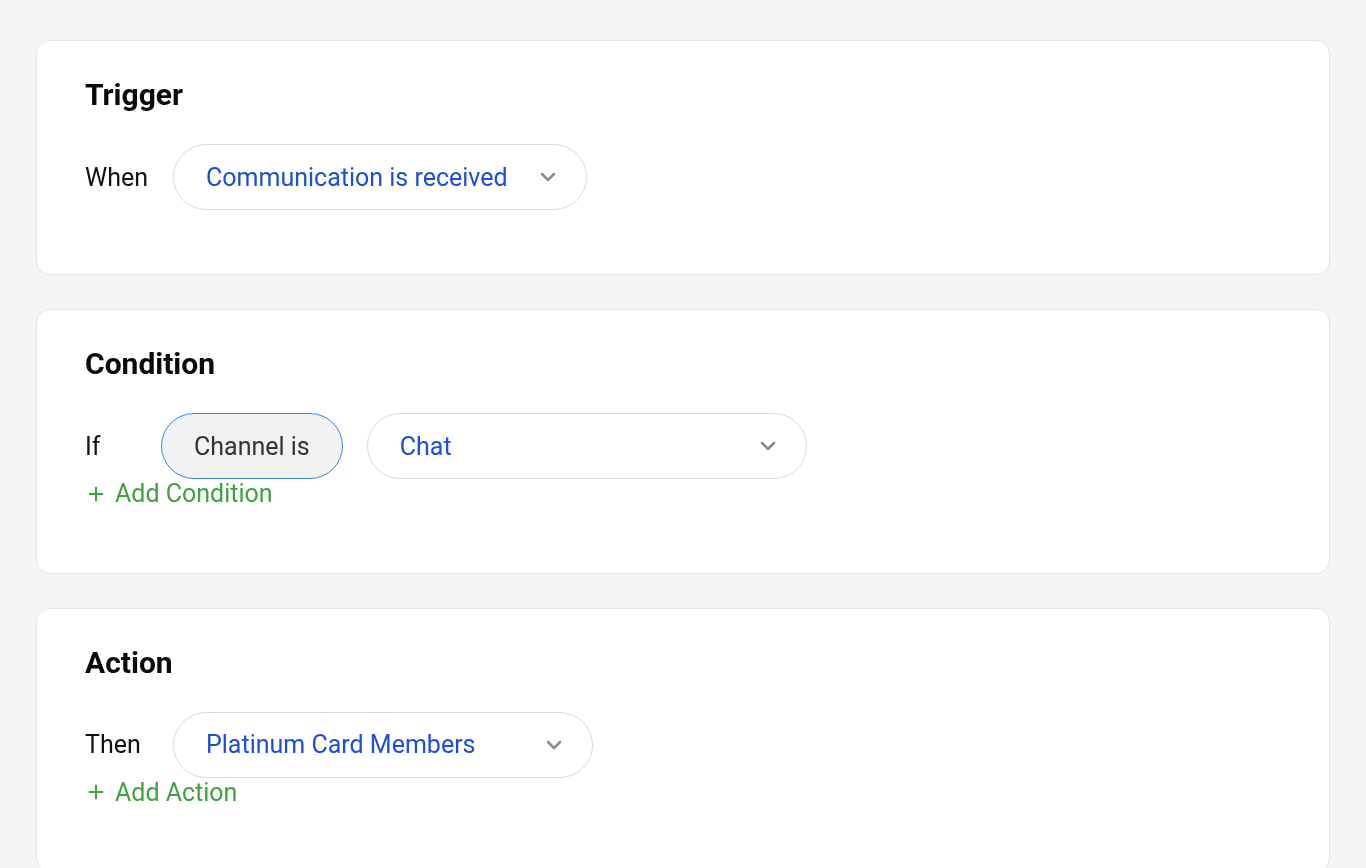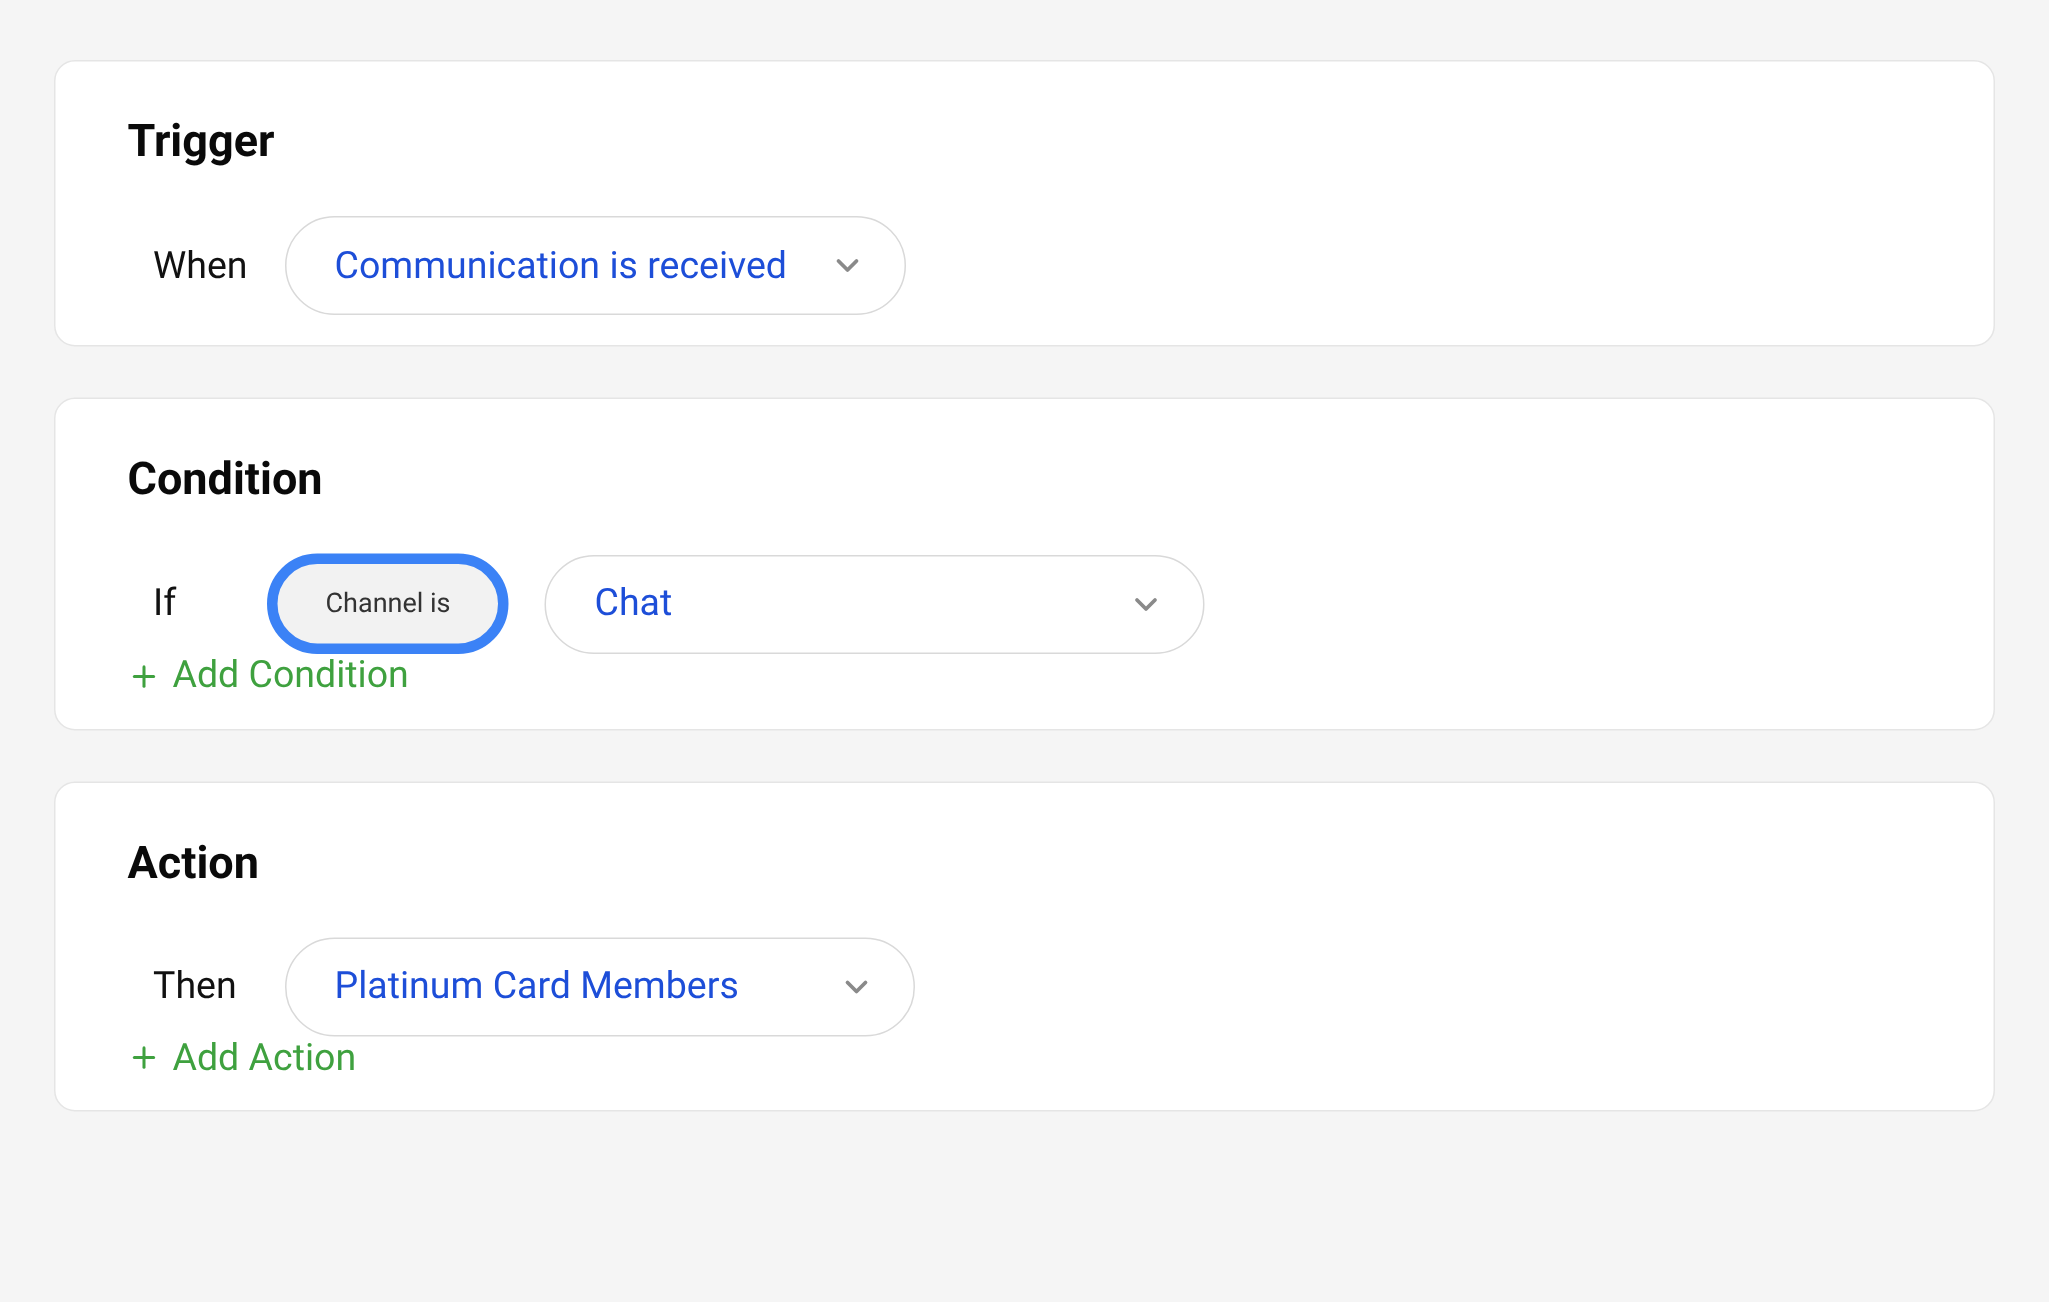--- a/index.html
+++ b/index.html
@@ -11,34 +11,33 @@
     font-family: -apple-system, BlinkMacSystemFont, "Segoe UI", Roboto, Helvetica, Arial, sans-serif;
     background: #f5f5f5;
     width: 1366px;
     height: 868px;
     padding: 40px 36px;
   }
   .card {
     background: #ffffff;
     border: 1px solid #e5e5e5;
     border-radius: 14px;
-    padding: 36px 48px 20px 48px;
+    padding: 36px 48px 64px 48px;
     margin-bottom: 34px;
   }
   .card-title {
     font-size: 30px;
     font-weight: 700;
     color: #0a0a0a;
     margin-bottom: 32px;
   }
   .row {
     display: flex;
     align-items: center;
     gap: 24px;
-    margin-left: 17px;
   }
   .row-label {
     font-size: 25px;
     color: #111;
     min-width: 64px;
   }
   .dropdown {
     display: inline-flex;
     align-items: center;
     justify-content: space-between;
@@ -56,24 +55,24 @@
     display: inline-flex;
     align-items: center;
     justify-content: center;
     color: #8a8a8a;
   }
   .pill {
     display: inline-flex;
     align-items: center;
     justify-content: center;
     background: #f2f2f2;
-    border: 7px solid #3b82f6;
+    border: 1px solid #3b82f6;
     border-radius: 999px;
     padding: 16px 32px;
-    font-size: 18px;
+    font-size: 25px;
     color: #333;
     min-height: 66px;
   }
   .add-link {
     display: inline-flex;
     align-items: center;
     gap: 8px;
     color: #3fa13f;
     font-size: 25px;
     cursor: pointer;

